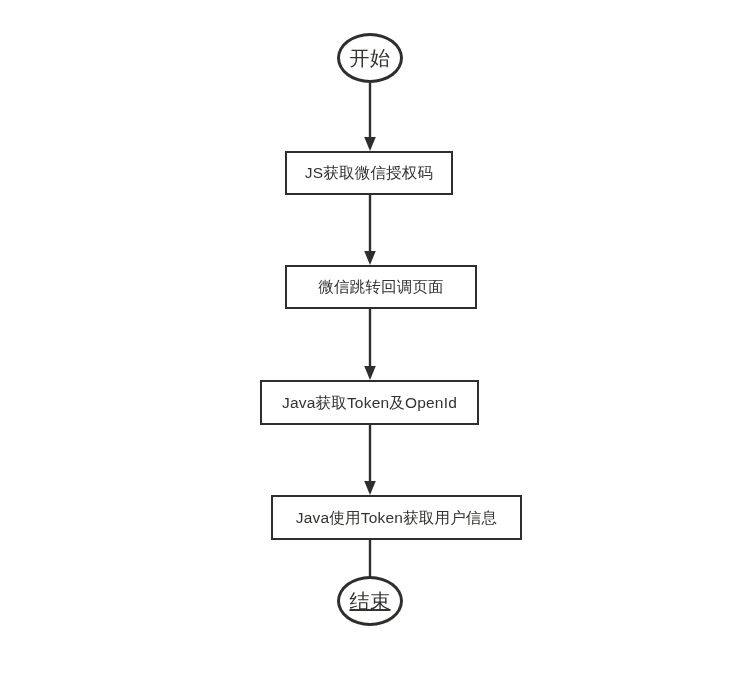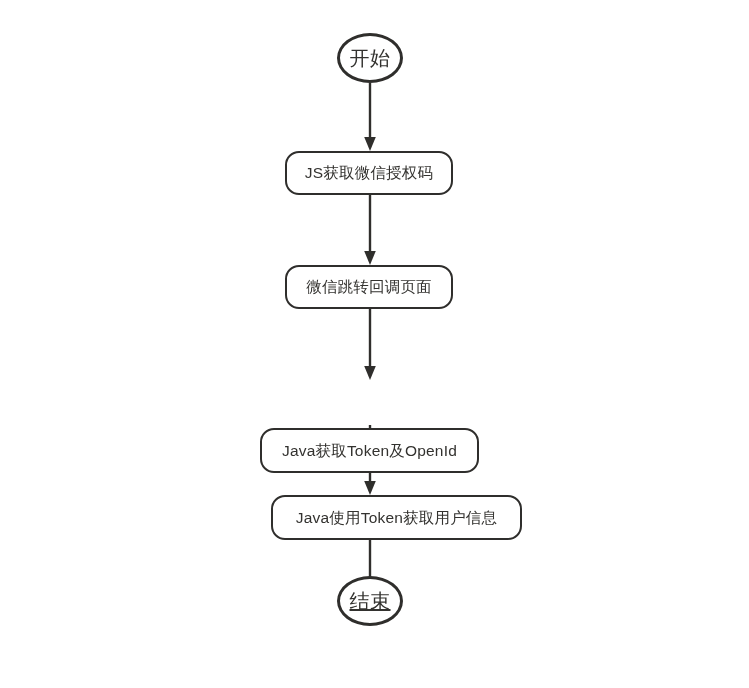--- a/index.html
+++ b/index.html
@@ -22,21 +22,20 @@
   }
   .node {
     position: absolute;
     box-sizing: border-box;
     display: flex;
     align-items: center;
     justify-content: center;
     background: #ffffff;
     color: #33322f;
     white-space: nowrap;
-    border-radius: 14px;
   }
   .terminator {
     border: 3px solid #2f2e2c;
     border-radius: 50%;
     font-size: 20px;
     letter-spacing: 0.5px;
   }
   .process {
     border: 2px solid #2f2e2c;
     font-size: 15.5px;
@@ -94,25 +93,25 @@
   </div>
 
   <div class="node terminator" style="left:337px; top:33px; width:66px; height:50px;">
     <span class="label-text">开始</span>
   </div>
 
   <div class="node process" style="left:285px; top:151px; width:168px; height:44px;">
     <span class="label-text">JS获取微信授权码</span>
   </div>
 
-  <div class="node process" style="left:285px; top:265px; width:168px; height:44px;">
+  <div class="node process" style="left:285px; top:265px; width:192px; height:44px;">
     <span class="label-text">微信跳转回调页面</span>
   </div>
 
-  <div class="node process" style="left:260px; top:380px; width:219px; height:45px;margin-top:48px;">
+  <div class="node process" style="left:260px; top:380px; width:219px; height:45px;">
     <span class="label-text">Java获取Token及OpenId</span>
   </div>
 
   <div class="node process" style="left:243px; top:495px; width:251px; height:45px;margin-left:28px;">
     <span class="label-text">Java使用Token获取用户信息</span>
   </div>
 
   <div class="node terminator" style="left:337px; top:576px; width:66px; height:50px;text-decoration:underline;">
     <span class="label-text">结束</span>
   </div>

